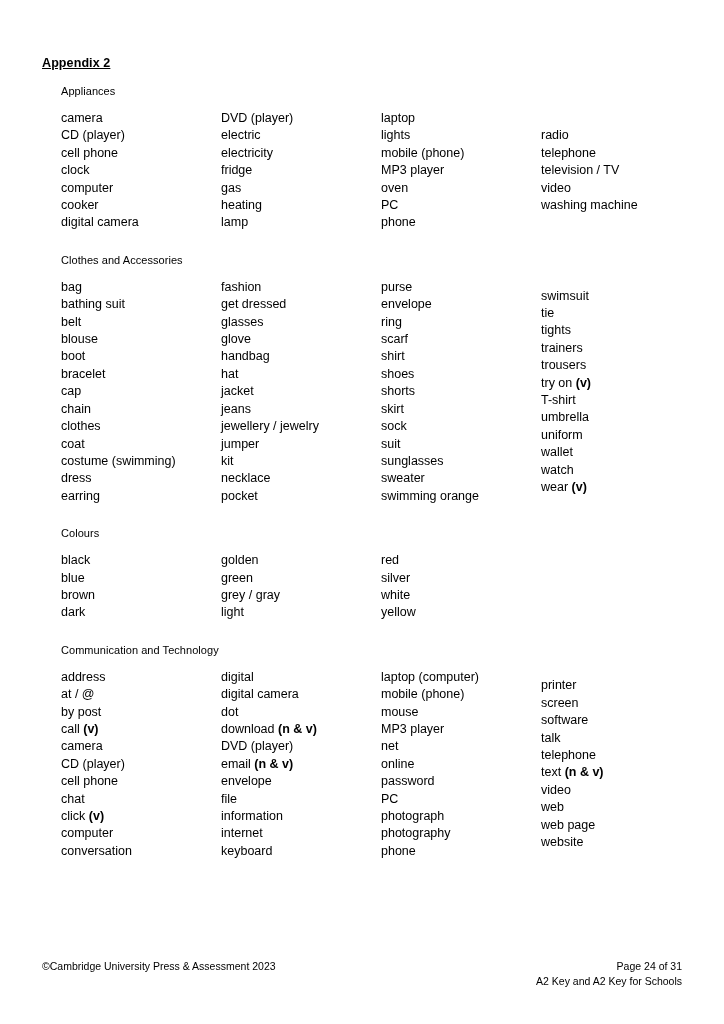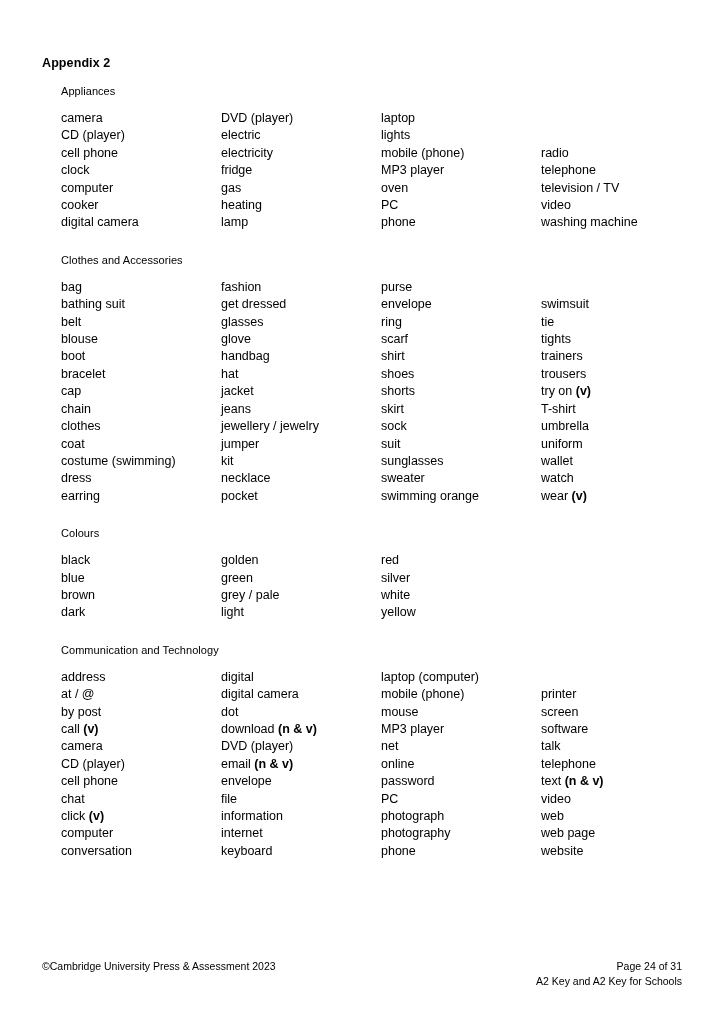--- a/index.html
+++ b/index.html
@@ -22,20 +22,21 @@
     box-sizing: border-box;
   }
 
   
   .appendix-label {
     position: absolute;
     left: 42px;
     top: 55px;
     font-size: 12.5px;
     font-weight: bold;
+    text-decoration: underline;
     letter-spacing: 0.1px;
     line-height: 16px;
   }
 
   
   .content {
     position: absolute;
     left: 61px;
     top: 84px;
     width: 610px;
@@ -56,21 +57,21 @@
     font-size: 11px;
     font-weight: normal;
     letter-spacing: 0.05px;
     margin: 0 0 11px 0;
     line-height: 15px;
   }
 
   .word-columns {
     display: flex;
     flex-direction: row;
-    align-items: flex-end;
+    align-items: center;
   }
   .word-column {
     width: 160px;
     flex: 0 0 160px;
     box-sizing: border-box;
     padding-right: 6px;
   }
   .word-column:last-child {
     flex: 0 0 auto;
     width: auto;
@@ -224,21 +225,21 @@
           <div class="word-columns">
             <div class="word-column">
               <div class="word-item"><span>black</span></div>
               <div class="word-item"><span>blue</span></div>
               <div class="word-item"><span>brown</span></div>
               <div class="word-item"><span>dark</span></div>
             </div>
             <div class="word-column">
               <div class="word-item"><span>golden</span></div>
               <div class="word-item"><span>green</span></div>
-              <div class="word-item"><span>grey / pale</span></div>
+              <div class="word-item"><span>grey / gray</span></div>
               <div class="word-item"><span>light</span></div>
             </div>
             <div class="word-column">
               <div class="word-item"><span>red</span></div>
               <div class="word-item"><span>silver</span></div>
               <div class="word-item"><span>white</span></div>
               <div class="word-item"><span>yellow</span></div>
             </div>
           </div>
         </div>

